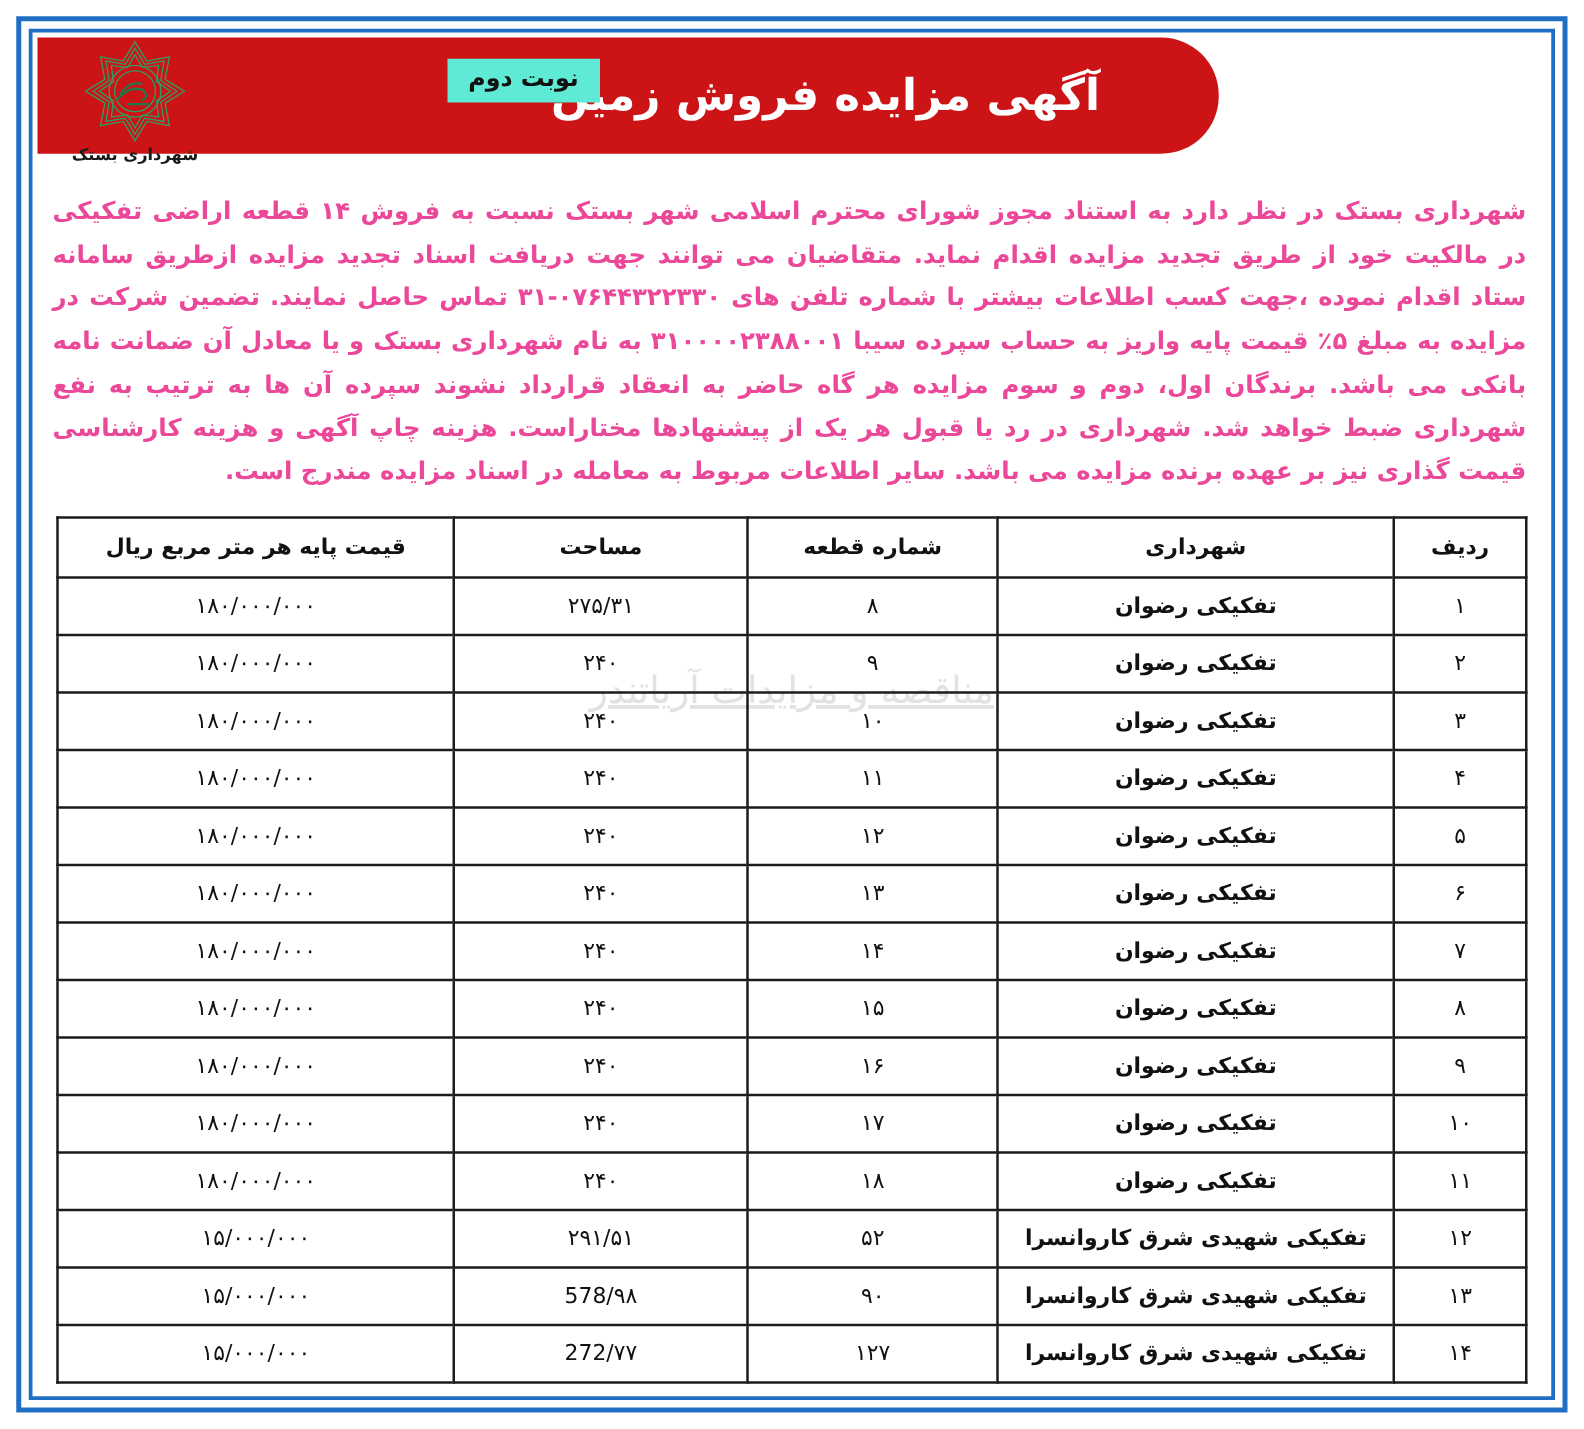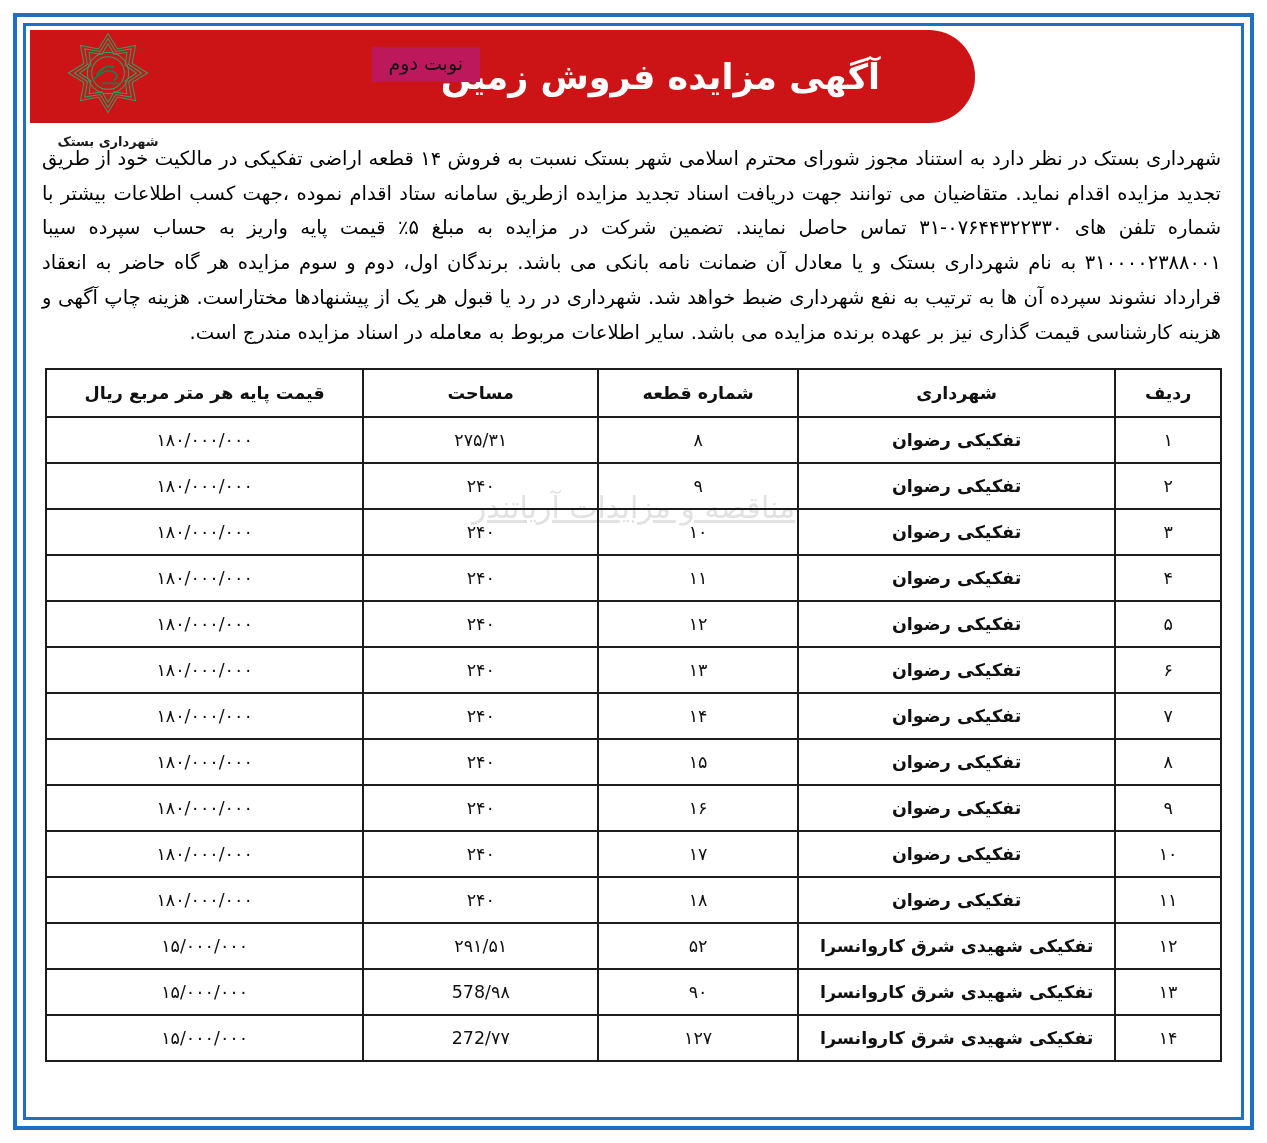--- a/index.html
+++ b/index.html
@@ -69,24 +69,24 @@
     font-size: 35px;
     font-weight: bold;
     letter-spacing: 0px;
     white-space: nowrap;
     direction: rtl;
   }
   .badge-round {
     position: absolute;
     right: 757px;
     top: 17px;
-    background: #be185d;
+    background: #5eead4;
     color: #111111;
     font-size: 19px;
-    font-weight: normal;
+    font-weight: bold;
     padding: 6px 17px 8px 17px;
     line-height: 1.1;
     white-space: nowrap;
   }
   .logo-block {
     position: absolute;
     left: 8px;
     top: 0px;
     width: 140px;
     text-align: center;
@@ -94,34 +94,34 @@
   .logo-mark {
     width: 86px;
     height: 86px;
     margin: 0 auto;
     display: block;
   }
   .logo-caption {
     font-size: 13px;
     font-weight: bold;
     color: #1a1a1a;
-    margin-top: 18px;
+    margin-top: 1px;
     direction: rtl;
   }
   
   .body-text {
-    margin-top: 4px;
+    margin-top: 14px;
     padding: 0 16px 0 12px;
     direction: rtl;
     text-align: justify;
     text-align-last: right;
     font-size: 19.5px;
     line-height: 1.78;
-    color: #000000;
-    font-weight: 400;
+    color: #ec4899;
+    font-weight: 700;
   }
   
   .table-wrap {
     position: relative;
     margin-top: 18px;
     padding: 0 15px 0 15px;
   }
   table.auction {
     width: 100%;
     border-collapse: collapse;

